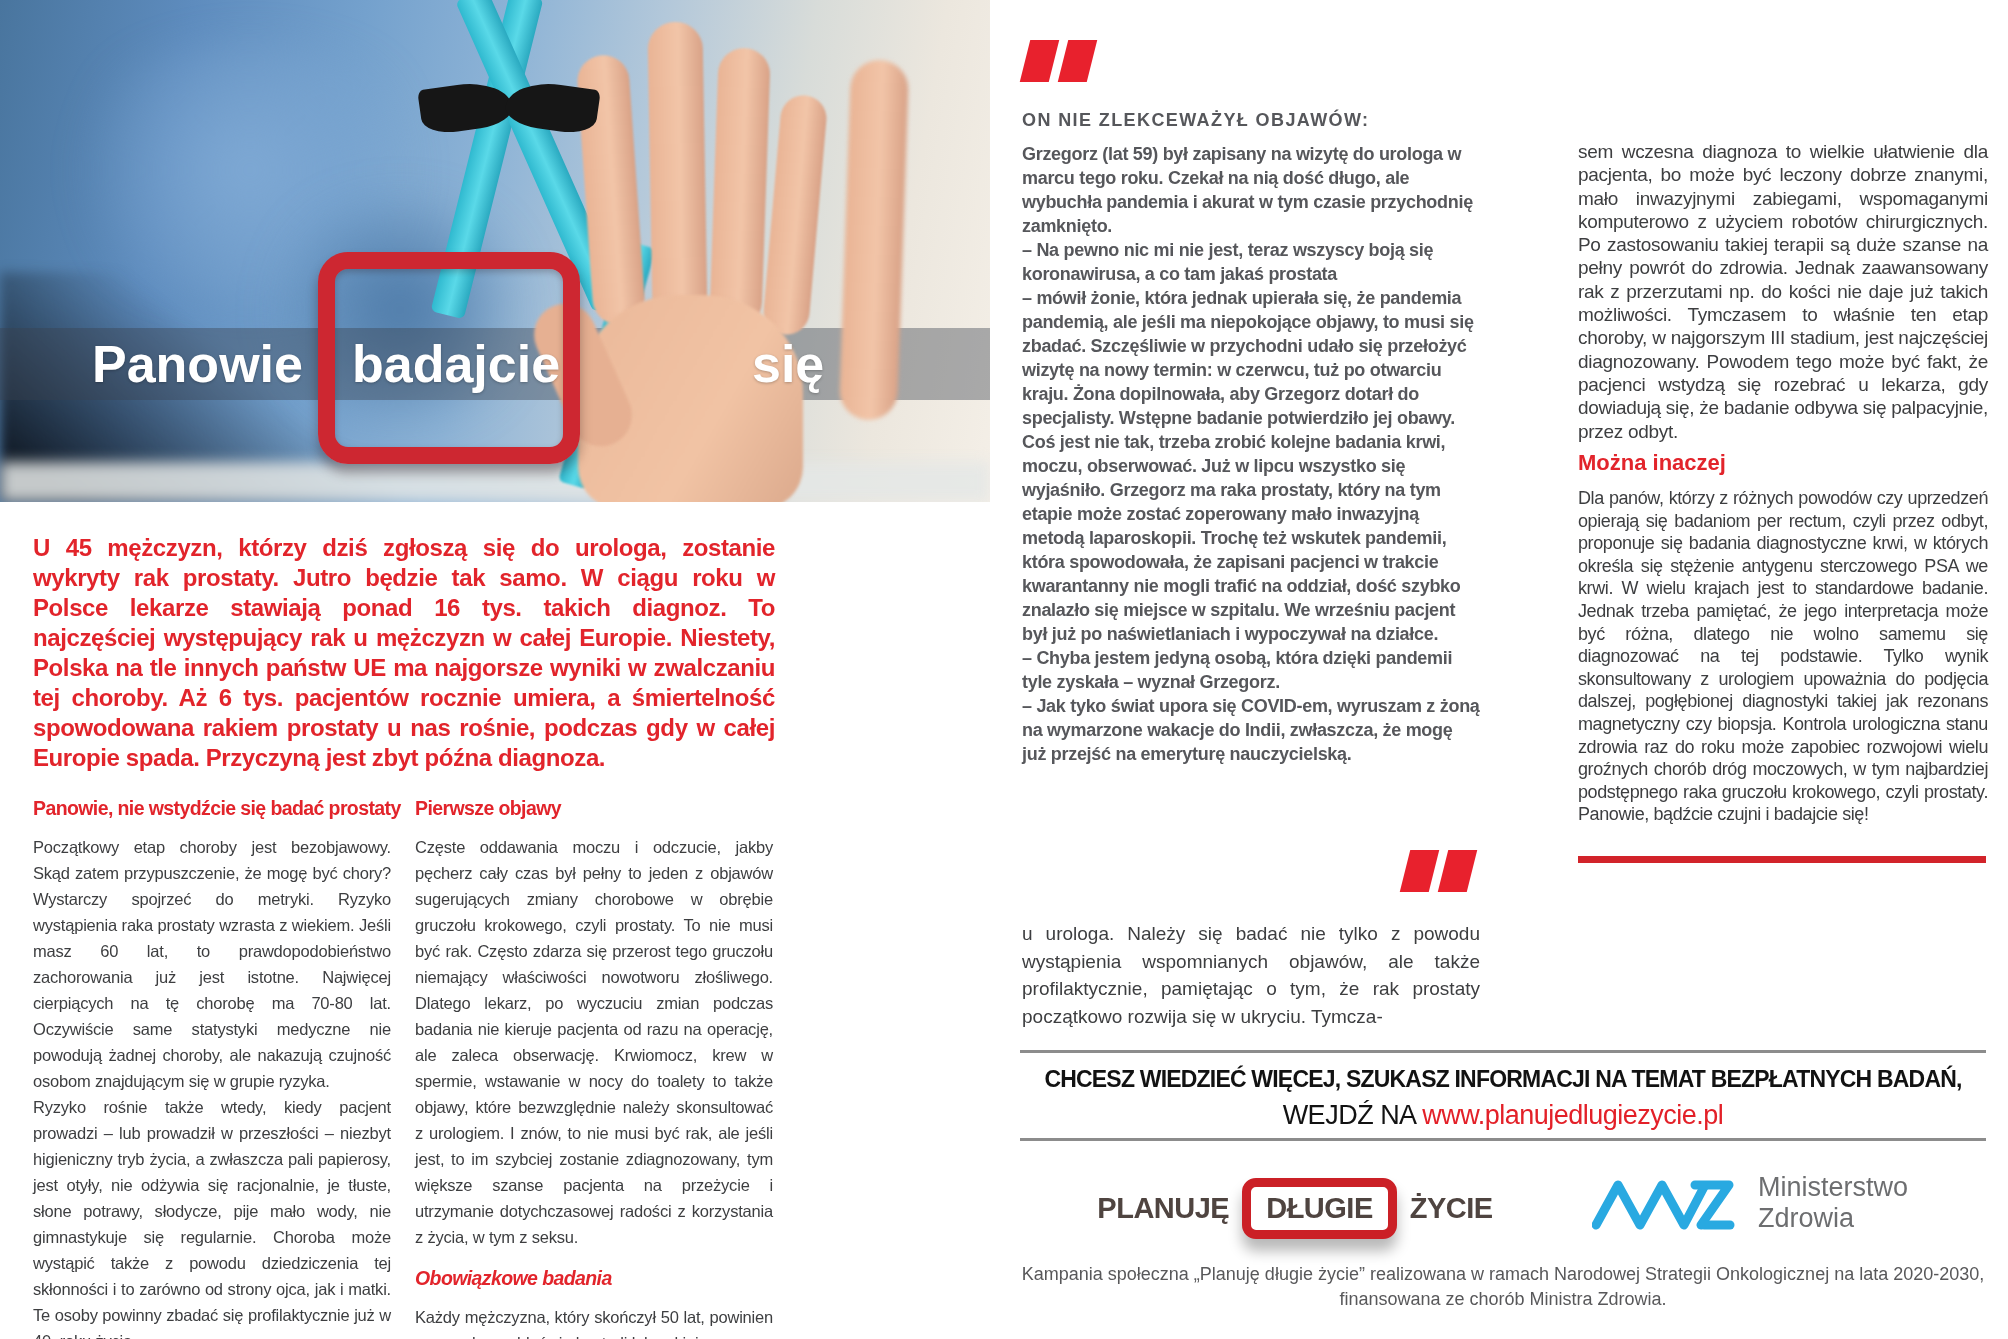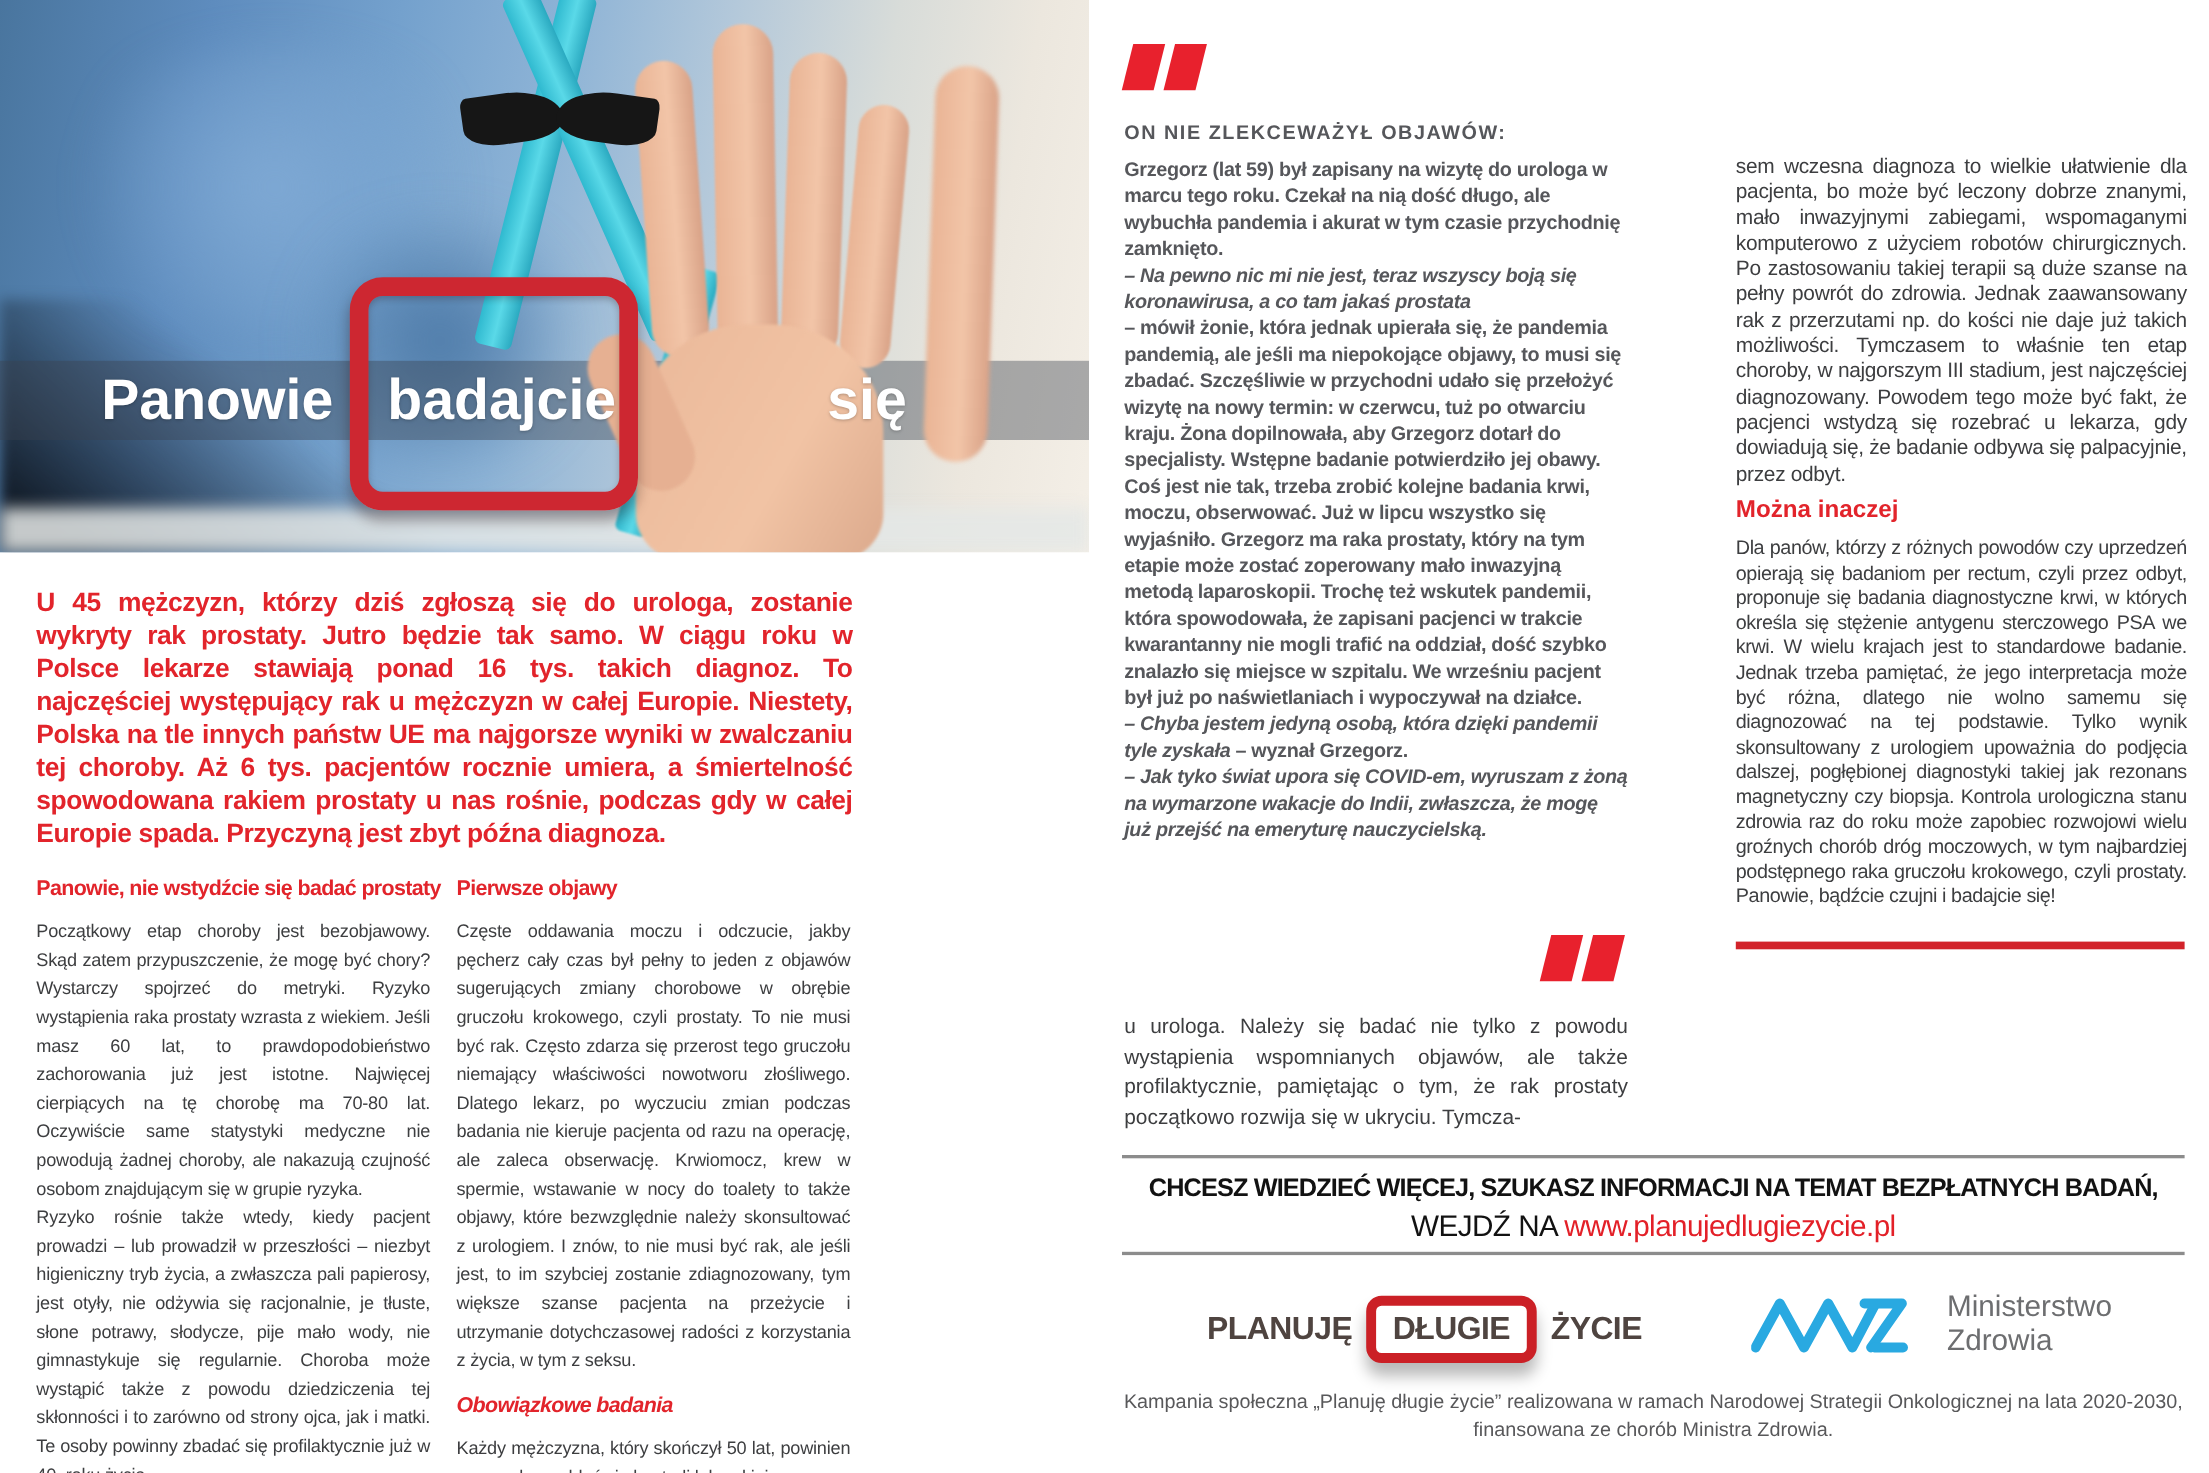--- a/index.html
+++ b/index.html
@@ -64,21 +64,21 @@
 
   
   .qmark{position:absolute;display:flex;gap:9px;}
   .qmark i{display:block;width:29px;height:42px;background:#e8212d;transform:skewX(-14deg);}
   .q-open{left:1025px;top:40px;}
   .q-close{left:1405px;top:850px;}
   .quote-label{position:absolute;left:1022px;top:110px;width:460px;
          color:#56575b;font-weight:bold;font-size:18px;letter-spacing:1.4px;}
   .quote-body{position:absolute;left:1022px;top:142px;width:458px;
          color:#56575b;font-weight:bold;font-size:18px;line-height:24px;letter-spacing:-0.3px;}
-  .seg-italic{font-style:italic;}
+  .seg-italic{}
   .quote-cont{position:absolute;left:1022px;top:920px;width:458px;margin:0;
          font-size:19px;line-height:27.5px;text-align:justify;color:#3d3e40;}
 
   
   .rcol-p1{position:absolute;left:1578px;top:140px;width:410px;
          font-size:19px;line-height:23.3px;letter-spacing:-0.3px;text-align:justify;}
   .rcol-h{position:absolute;left:1578px;top:450px;margin:0;color:#e2242b;font-size:22px;}
   .rcol-p2{position:absolute;left:1578px;top:487px;width:410px;
          font-size:18px;line-height:22.6px;letter-spacing:-0.4px;text-align:justify;}
   .red-rule{position:absolute;left:1578px;top:856px;width:408px;height:7px;background:#d2232a;}
@@ -96,21 +96,21 @@
          color:#121212;font-weight:bold;font-size:23px;letter-spacing:-0.8px;}
   .banner-l2{position:absolute;left:1020px;top:1100px;width:966px;text-align:center;
          color:#121212;font-weight:normal;font-size:27px;letter-spacing:-0.5px;}
   .banner-l2 .url{color:#e32028;}
 
   
   .plan-logo{position:absolute;left:1085px;top:1178px;width:420px;display:flex;align-items:center;
          justify-content:center;gap:13px;color:#4f4440;font-weight:bold;font-size:29px;letter-spacing:-0.5px;}
   .plan-box{border:9px solid #cb2026;border-radius:14px;background:#ffffff;padding:5px 15px;
          box-shadow:0 12px 14px rgba(0,0,0,0.28);}
-  .ministry{position:absolute;left:1592px;top:1172px;display:flex;align-items:center;gap:30px;}
+  .ministry{position:absolute;left:1592px;top:1172px;display:flex;align-items:center;gap:18px;}
   .ministry-text{color:#6d6e70;font-size:27px;line-height:31px;}
   .campaign{position:absolute;left:1020px;top:1262px;width:966px;text-align:center;
          color:#58585a;font-size:18px;line-height:25px;}
 </style>
 </head>
 <body>
 
 <div class="page">
 
   <div class="photo">

